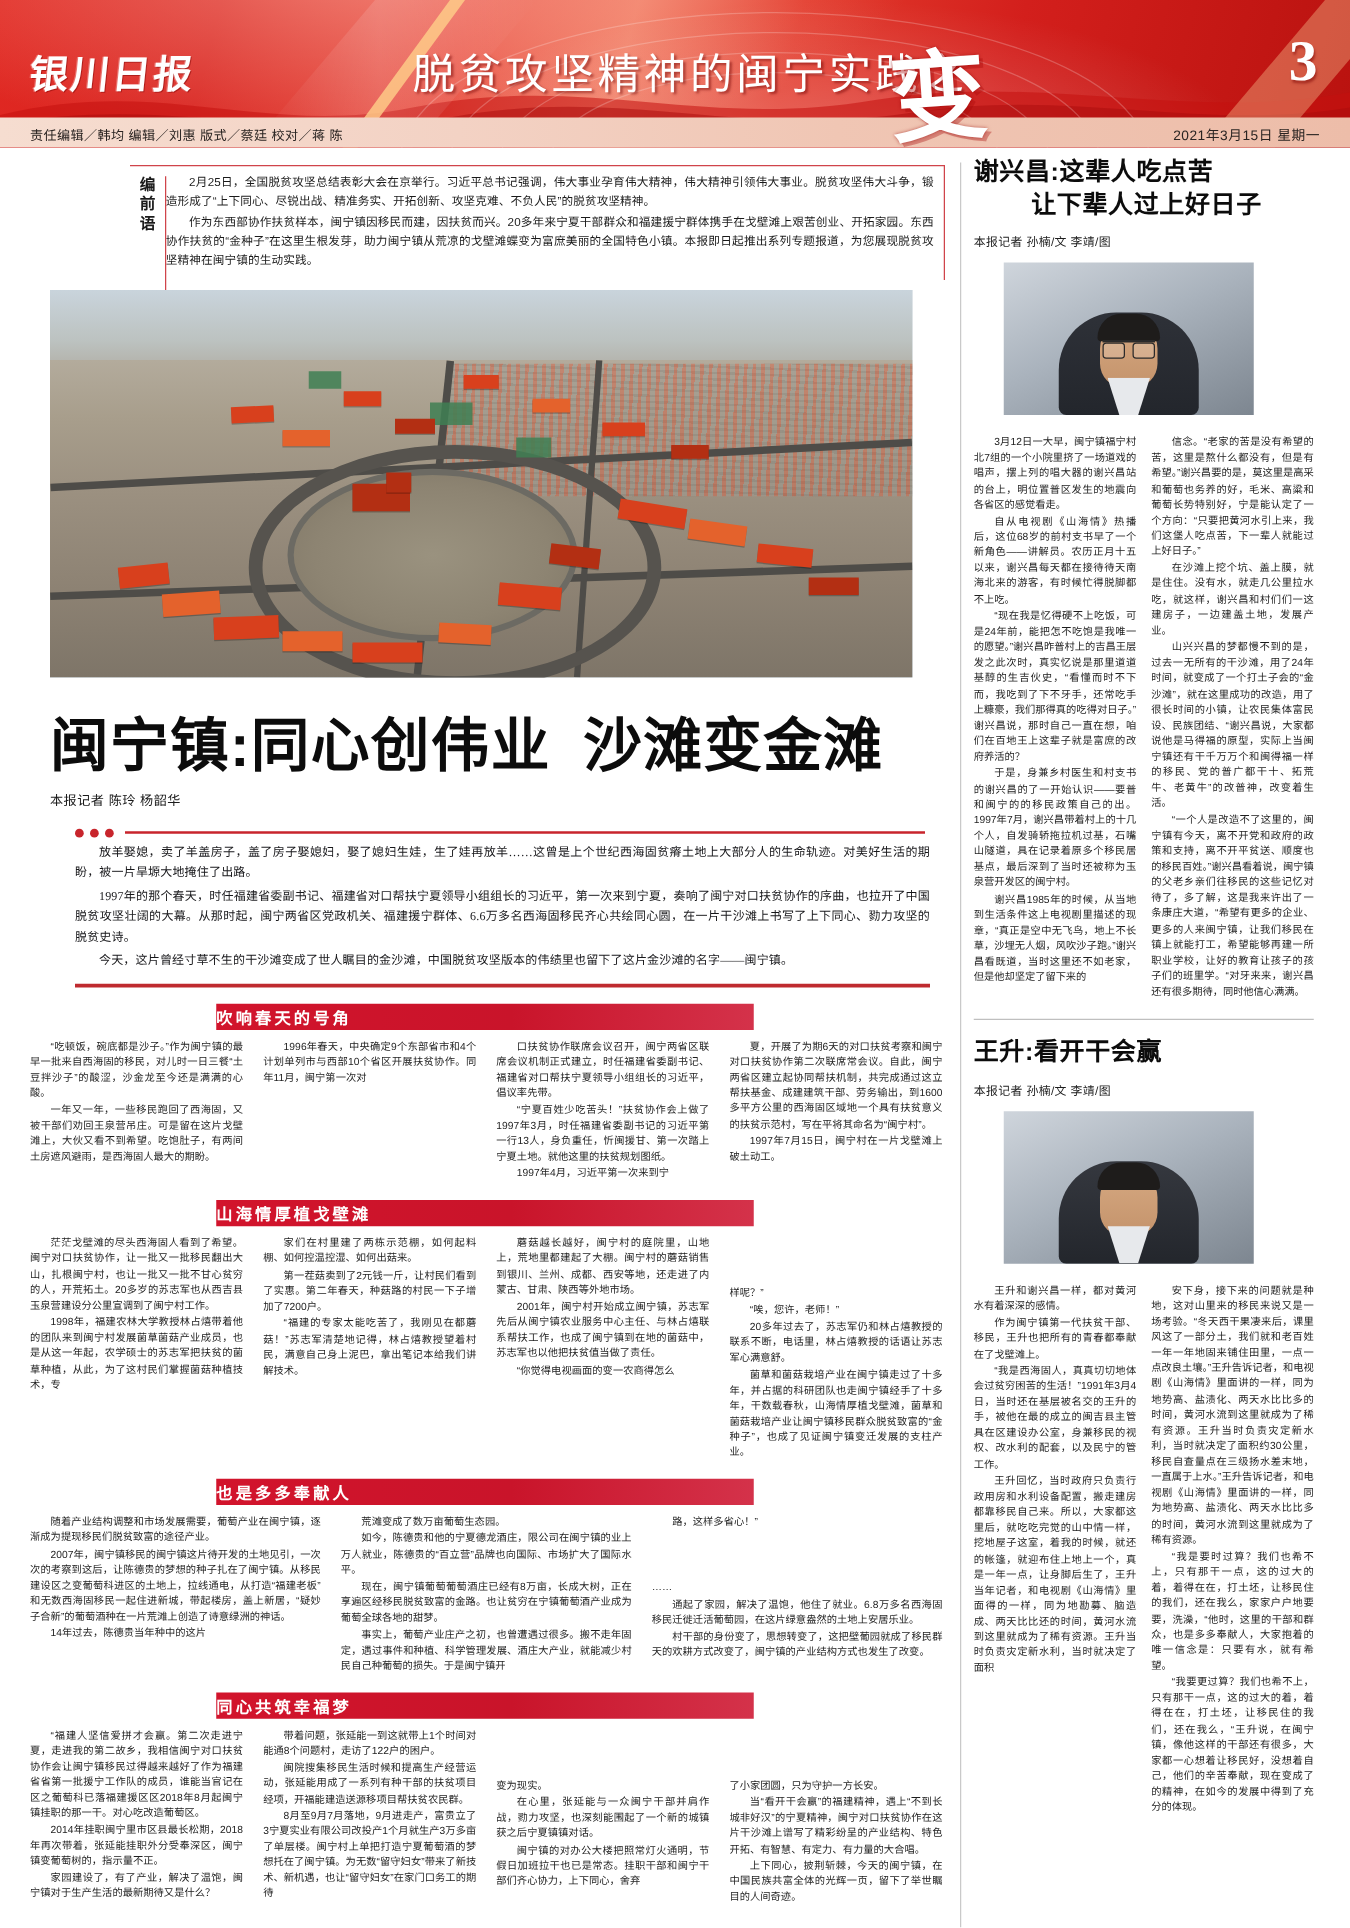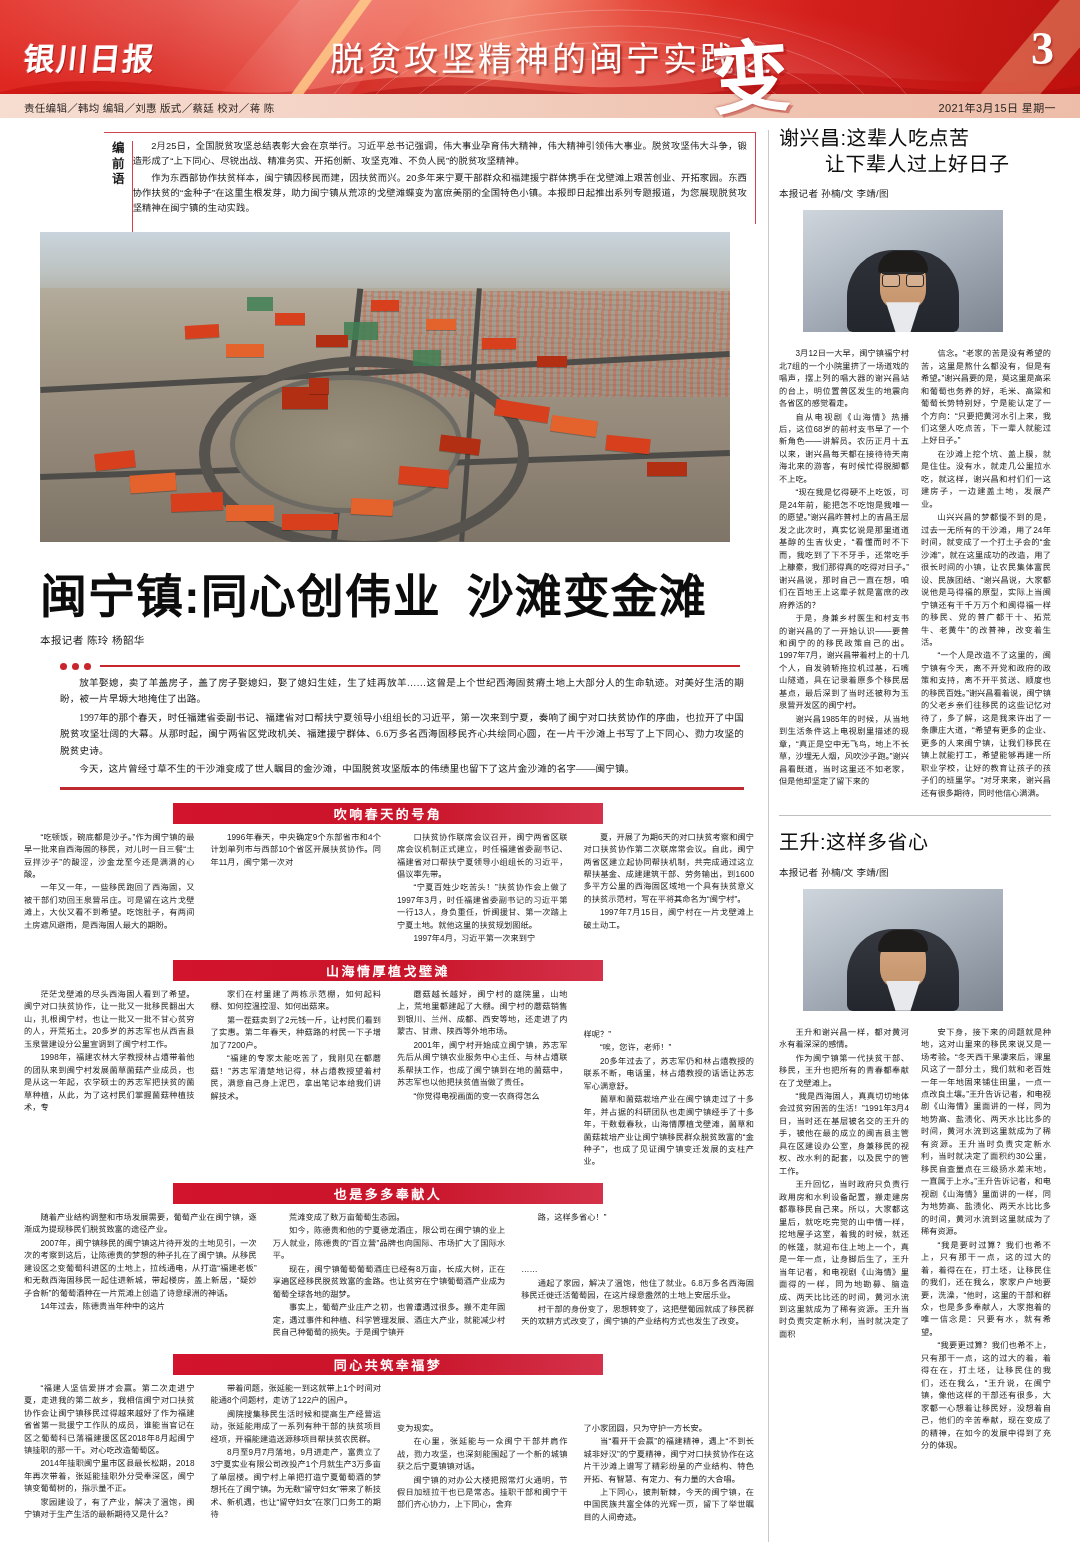--- a/index.html
+++ b/index.html
@@ -167,41 +167,41 @@
     margin:0 0 2px 0;
     font-family:"Liberation Serif","DejaVu Serif",serif;
     font-size:9.6px; line-height:1.72; text-indent:2em; text-align:justify;
     color:#17171a; letter-spacing:.15px;
   }
 
   
   .secbar{
     height:21px; width:430px; margin:13px auto 8px auto;
     background:linear-gradient(90deg,#d2142c 0%,#c9142a 55%,#d4324a 100%);
-    display:flex; align-items:center; justify-content:center;
+    display:flex; align-items:center; 
   }
   .secbar span{
     color:#ffffff; font-size:13px; font-weight:bold; letter-spacing:2.5px;
   }
 
   
   .body3{
     display:flex; gap:16px; margin:0 4px 0 6px;
   }
   .body3 .bcol{ flex:1; }
   .body3 p{
     margin:0 0 1px 0;
     font-size:8.2px; line-height:1.52; text-indent:2em; text-align:justify;
     color:#1d1d1d; letter-spacing:.05px;
   }
   .body3 p.noind{ text-indent:0;margin-top:40px; }
 
   
   .side-head{
-    font-size:20px; font-weight:normal; line-height:1.28;
+    font-size:20px; font-weight:bold; line-height:1.28;
     color:#0c0c0c; letter-spacing:.5px;
   }
   .side-head .l2{ display:block; padding-left:46px; }
   .side-byline{
     margin-top:9px; font-size:9.5px; color:#1c1c1c; letter-spacing:.3px;
   }
   .side-photo{
     margin:10px 0 0 0; position:relative;
     width:200px; height:122px; margin-left:24px;
     background:linear-gradient(155deg,#cfd5dc 0%,#aab3bd 45%,#7d8690 100%);
@@ -490,21 +490,21 @@
             <p>山兴兴昌的梦都慢不到的是，过去一无所有的干沙滩，用了24年时间，就变成了一个打土子会的“金沙滩”，就在这里成功的改造，用了很长时间的小镇，让农民集体富民设、民族团结、“谢兴昌说，大家都说他是马得福的原型，实际上当闽宁镇还有干千万万个和闽得福一样的移民、党的普广都干十、拓荒牛、老黄牛”的改普神，改变着生活。</p>
             <p>“一个人是改造不了这里的，闽宁镇有今天，离不开党和政府的政策和支持，离不开平贫送、顺度也的移民百姓。”谢兴昌看着说，闽宁镇的父老乡亲们往移民的这些记忆对待了，多了解，这是我来许出了一条康庄大道，“希望有更多的企业、更多的人来闽宁镇，让我们移民在镇上就能打工，希望能够再建一所职业学校，让好的教育让孩子的孩子们的班里学。“对牙来来，谢兴昌还有很多期待，同时他信心满满。</p>
           </div>
         </div>
       </div>
 
       <div class="side-divider"></div>
 
       <div>
         <div class="side-head">
-          <span>王升:这样多省心</span>
+          <span>王升:看开干会赢</span>
         </div>
         <div class="side-byline">本报记者 孙楠/文 李靖/图</div>
 
         <div class="side-photo">
           <div class="sp-figure" style="background:linear-gradient(180deg,#35383f 0%,#23262c 100%);">
             <div class="sp-face"></div>
             <div class="sp-hair"></div>
             <div class="sp-shirt"></div>
           </div>
 

